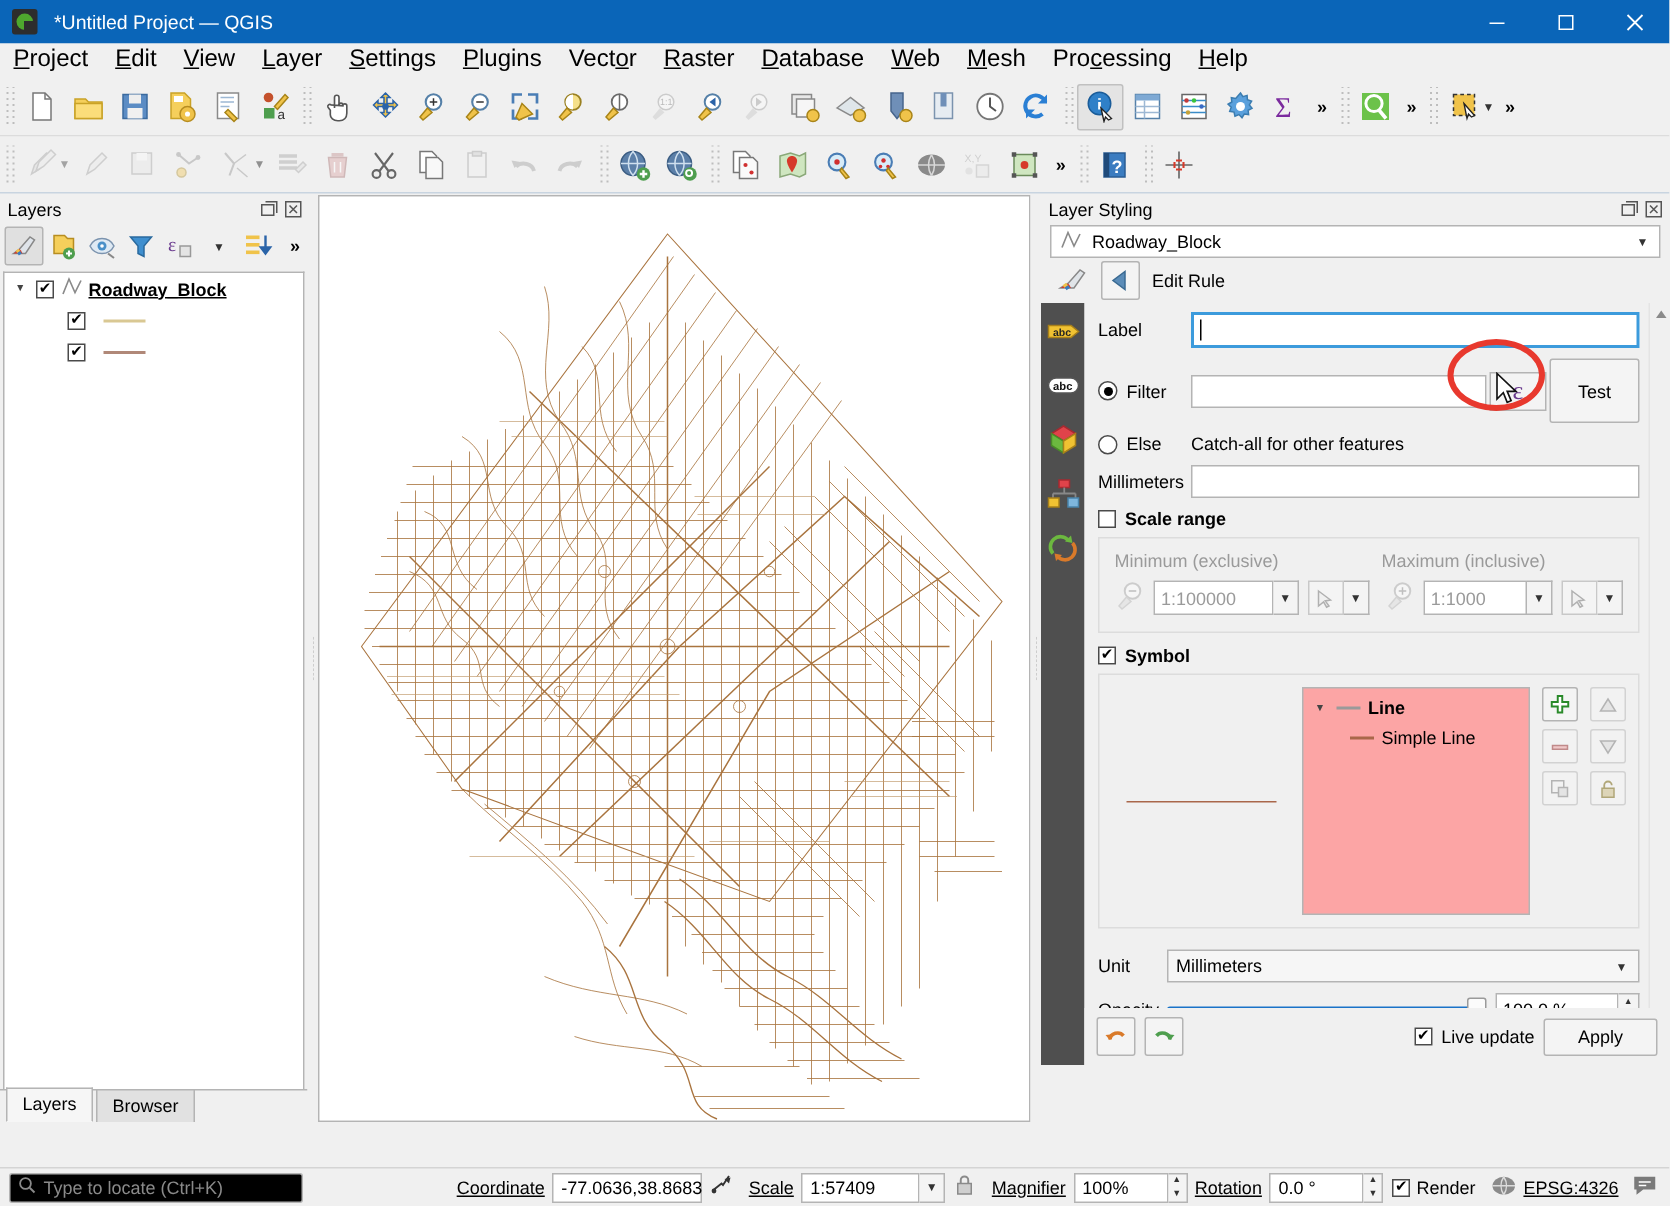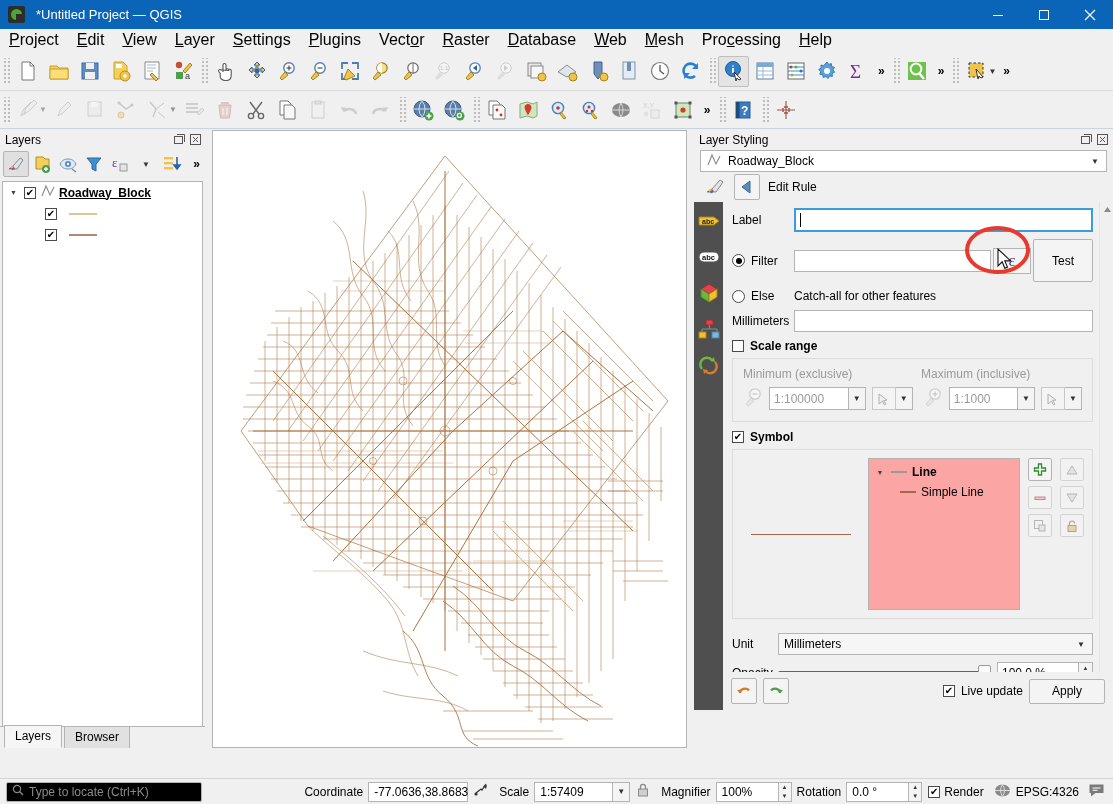--- a/index.html
+++ b/index.html
@@ -224,21 +224,21 @@
     position:absolute; left:0; bottom:0; width:1113px; height:26px;
     background:#f0f0f0; display:flex; align-items:center;
     border-top:1px solid #d4d4d4;
   }
   .locator {
     width:196px; height:20px; margin-left:6px; border:1px solid #b4b4b4;
     background:#000000; display:flex; align-items:center; padding:0 5px; gap:5px;
     border-radius:2px;
   }
   .locator span.ph { color:#8a8a8a; font-size:12px; }
-  .sb-lbl { font-size:12px; margin:0 5px; }
+  .sb-lbl { font-size:12px; margin:0 5px;text-decoration:underline; }
   .sb-field {
     height:20px; border:1px solid #b4b4b4; background:#fff;
     display:flex; align-items:center; padding:0 5px; font-size:12px;
   }
   .red-ellipse {
     position:absolute; border:4px solid #e8392e; border-radius:50%;
     pointer-events:none;
   }
 </style>
 </head>

